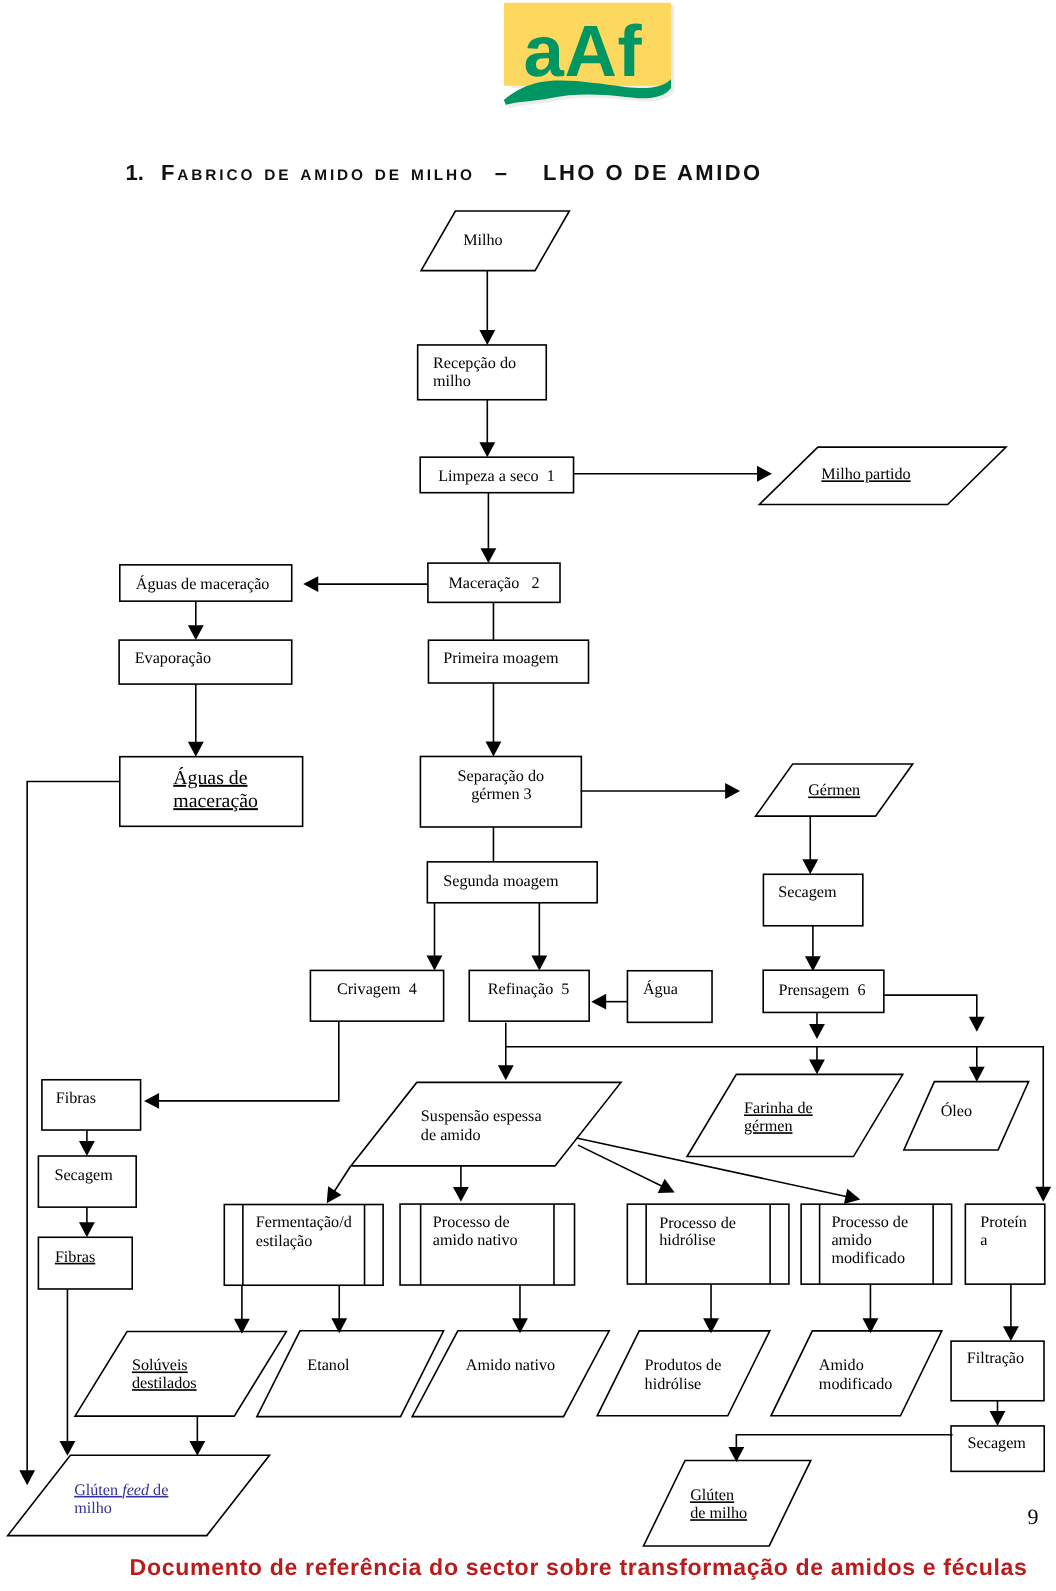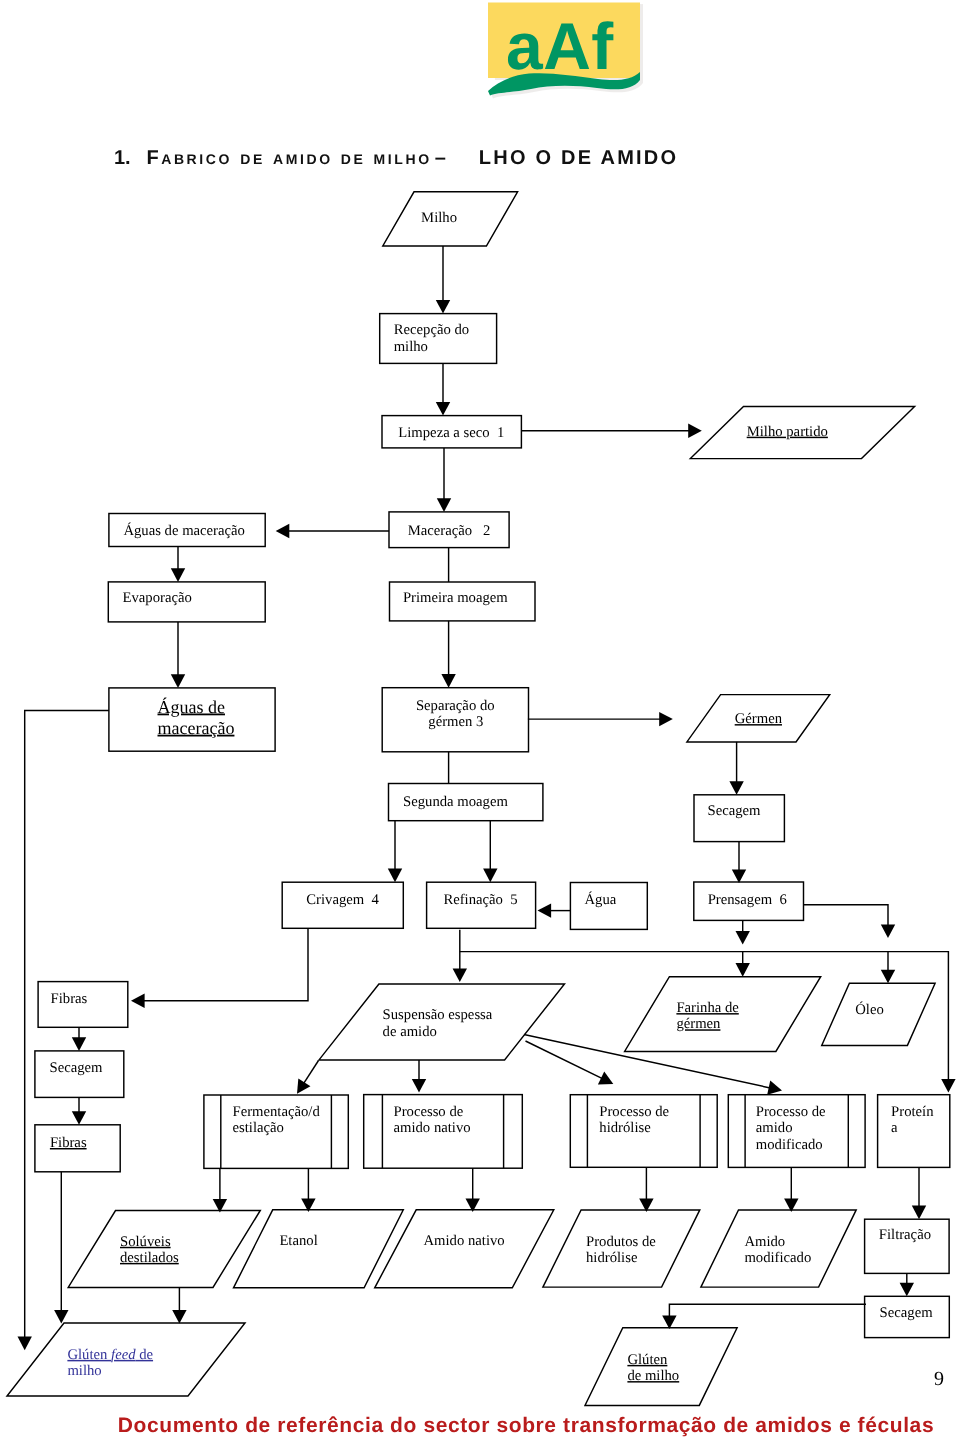--- a/index.html
+++ b/index.html
@@ -1,26 +1,26 @@
 <!DOCTYPE html>
 <html lang="pt"><head>
 <meta charset="utf-8">
 <title>Fabrico de amido de milho</title>
 <style>
   html,body{margin:0;padding:0;background:#ffffff;}
   body{width:960px;height:1446px;position:relative;overflow:hidden;
        -webkit-font-smoothing:antialiased;text-rendering:geometricPrecision;
        font-family:"Liberation Serif", serif;color:#000;}
-  #logo-wrap{position:absolute;left:456px;top:0px;width:124px;height:104px;padding-left:32px;}
+  #logo-wrap{position:absolute;left:426px;top:0px;width:124px;height:104px;padding-left:32px;}
   #logo-wrap svg{display:block;}
   #title{position:absolute;left:114px;top:147.5px;
          font-family:"Liberation Sans", sans-serif;font-weight:bold;
          font-size:20px;line-height:20px;color:#111;white-space:nowrap;}
   #title .t-num{letter-spacing:0px;margin-right:15.7px;}
-  #title .t-main{font-variant:small-caps;letter-spacing:2.6px;margin-right:3px;}
+  #title .t-main{font-variant:small-caps;letter-spacing:2.6px;margin-right:18px;}
   #title .t-dash{letter-spacing:0px;margin-right:8.9px;}
   #title .t-tail{letter-spacing:2.25px;margin-left:24px;}
   #flow{position:absolute;left:0;top:0;width:960px;height:1446px;}
   #pageno{position:absolute;left:934px;top:1369px;font-size:20px;line-height:20px;}
   #footer{position:absolute;left:92px;top:1415px;width:868px;text-align:center;
           font-family:Liberation Sans, sans-serif;font-weight:bold;font-size:21px;
           color:#b91c1c;letter-spacing:0.6px;line-height:22px;}
 </style>
 </head>
 <body>

